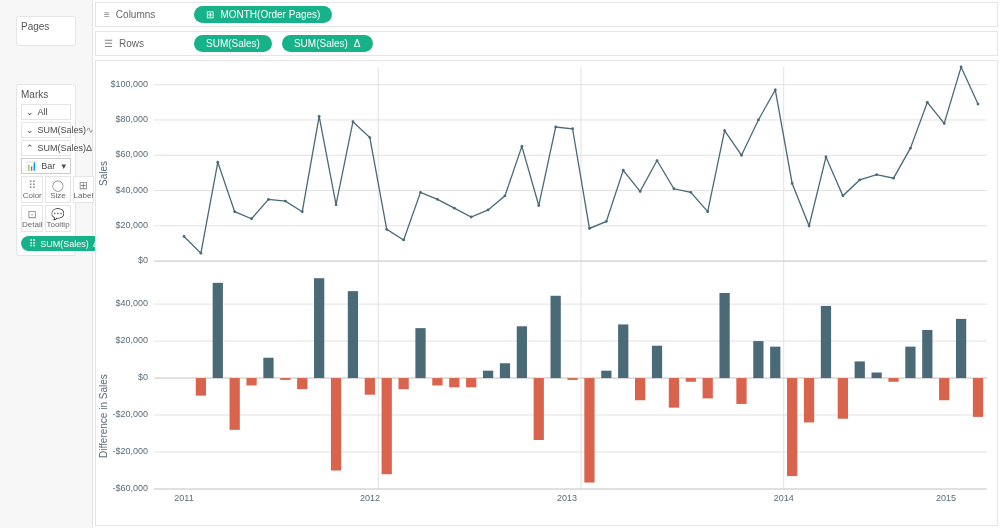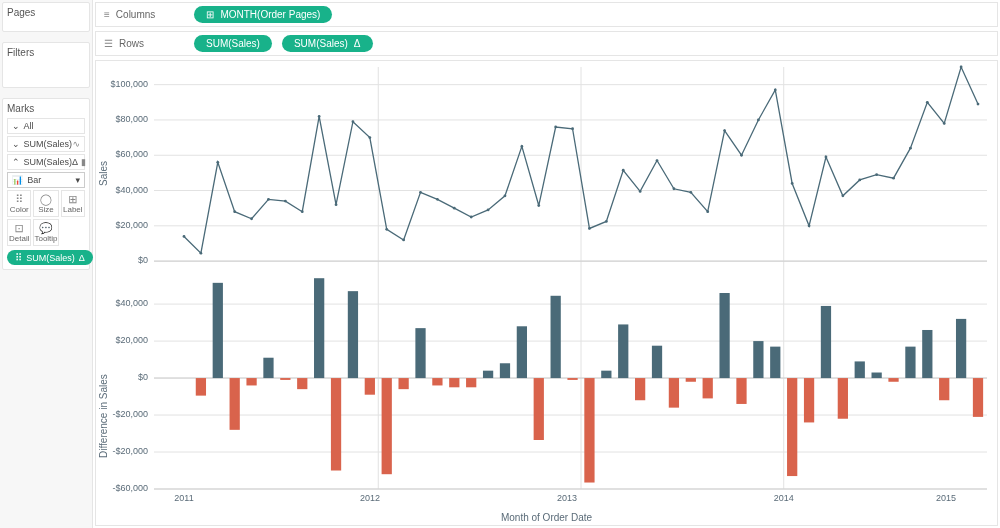--- a/index.html
+++ b/index.html
@@ -1,18 +1,18 @@
 <!DOCTYPE html>
 <html><head>
 <meta charset="utf-8">
 <style>
   html,body{margin:0;padding:0;font-family:Arial,Helvetica,sans-serif;font-size:11px;color:#4a4a4a;background:#fff}
   .root{display:flex;width:1000px;height:528px}
   .side{width:92px;border-right:1px solid #e5e5e5;display:flex;flex-direction:column;gap:6px;background:#f7f7f7}
-  .panel{border:1px solid #e5e5e5;background:#fff;margin:2px;padding:4px;border-radius:2px}
+  .panel{border:1px solid #e5e5e5;background:#fff;margin:16px;padding:4px;border-radius:2px}
   .panel-title{font-size:10px;color:#555;margin-bottom:4px}
   .panel.filters{height:36px}
   .marks-sub{display:flex;justify-content:space-between;align-items:center;padding:2px 4px;border:1px solid #e5e5e5;margin-top:2px;font-size:9px}
   .marks-sub .wave{color:#888}
   .bar-select{display:flex;align-items:center;gap:4px;border:1px solid #ccc;padding:2px 4px;margin-top:2px;font-size:9px;background:#fff}
   .mark-grid{display:grid;grid-template-columns:repeat(3,1fr);gap:2px;margin-top:2px}
   .mark-btn{border:1px solid #e5e5e5;text-align:center;padding:2px 0;font-size:8px;color:#666;cursor:pointer;background:#fff}
   .mark-btn .ic{display:block;height:12px;line-height:12px;font-size:11px;color:#888}
   .pill-chip{display:inline-flex;align-items:center;gap:4px;background:#18b28a;color:#fff;border-radius:10px;padding:2px 8px;font-size:9px;margin-top:4px}
   .pill-chip .dots{font-size:10px}
@@ -40,23 +40,20 @@
   .bar-neg{fill:#d9634c}
 </style>
 </head>
 <body>
 
 <div class="root">
 
   <div class="side">
     <div class="panel" style="height:20px">
       <div class="panel-title">Pages</div>
-    </div>
-    <div class="panel filters">
-      <div class="panel-title">Filters</div>
     </div>
     <div class="panel">
       <div class="panel-title">Marks</div>
       <div class="marks-sub">
         <span>⌄</span>
         <span style="flex:1;padding-left:4px">All</span>
       </div>
       <div class="marks-sub">
         <span>⌄</span>
         <span style="flex:1;padding-left:4px">SUM(Sales)</span>
@@ -249,16 +246,15 @@
             <rect class="bar-neg" x="818.8720833333333" y="311.06" width="10.255833333333333" height="38.82900000000001"></rect>
             <line class="axis-line" x1="0" x2="833" y1="422" y2="422"></line>
           </svg></div>
       <div class="xaxis" id="xaxis">
           <div class="tk" style="left: 30px;">2011</div>
           <div class="tk" style="left: 216px;">2012</div>
           <div class="tk" style="left: 413px;">2013</div>
           <div class="tk" style="left: 629.723px;">2014</div>
           <div class="tk" style="left: 792px;">2015</div>
         </div>
-      <div class="xlabel">Month of Order Date</div>
     </div>
   </div>
 </div>
 
 </body></html>

